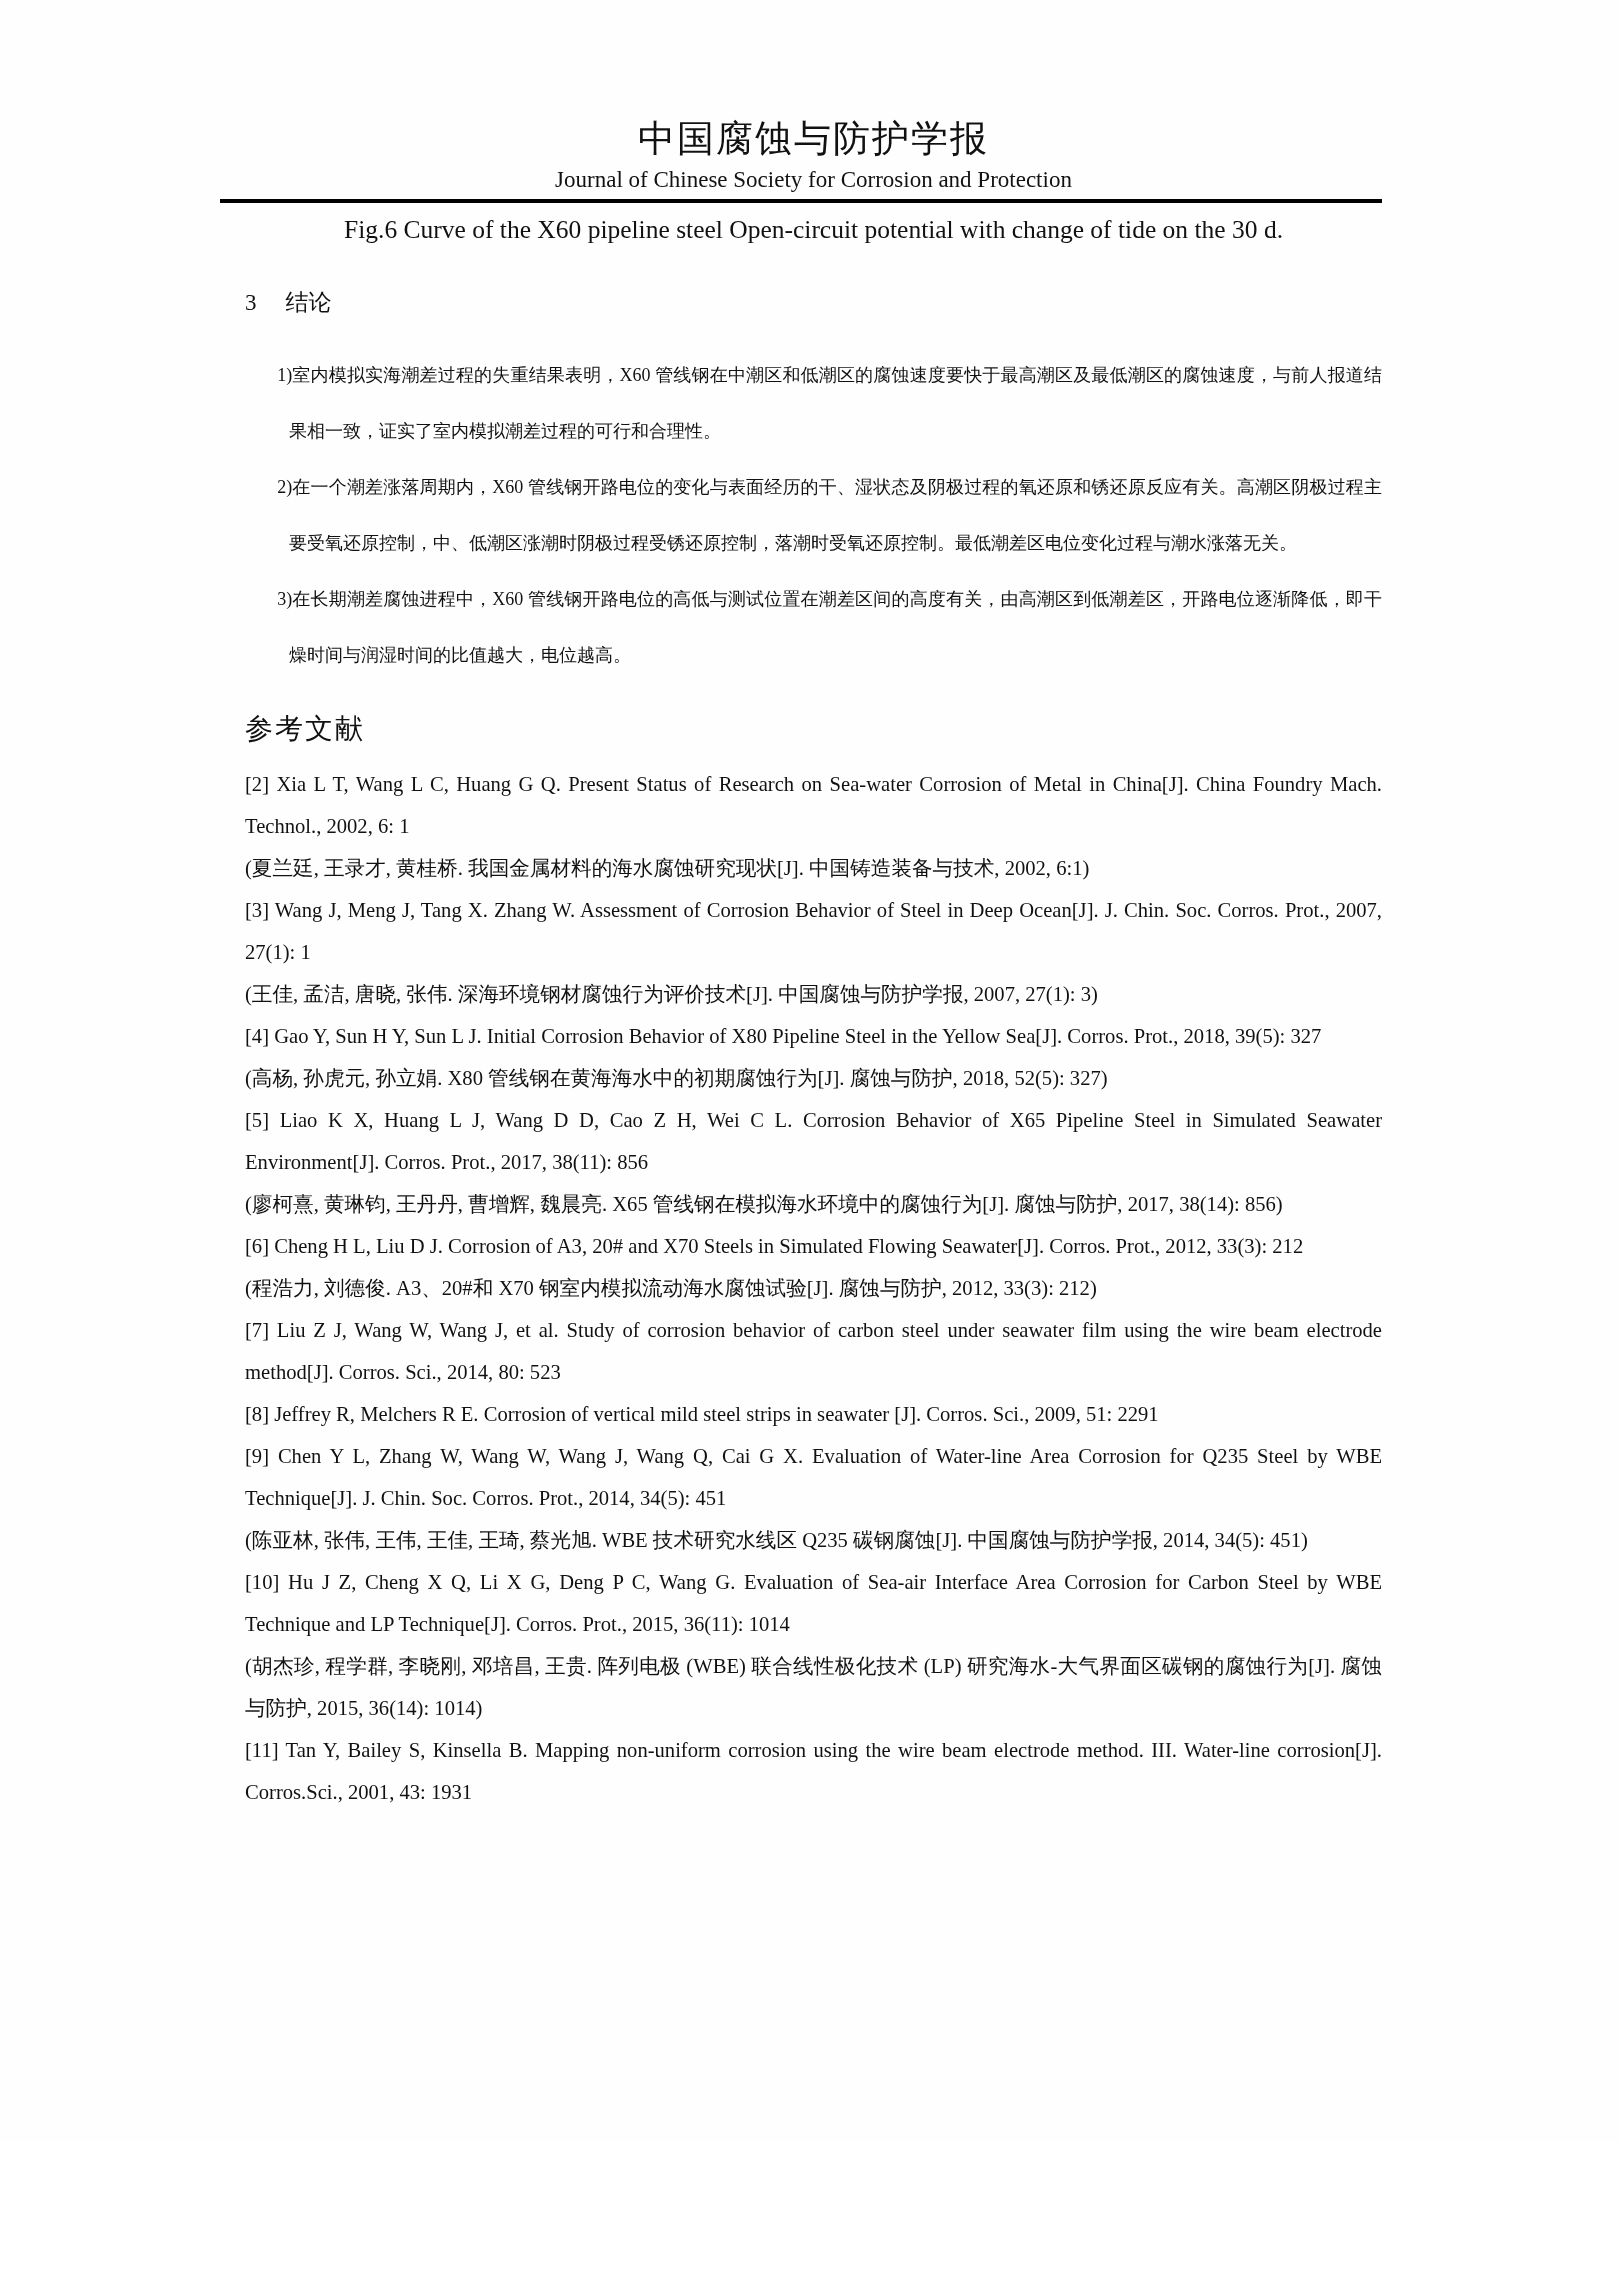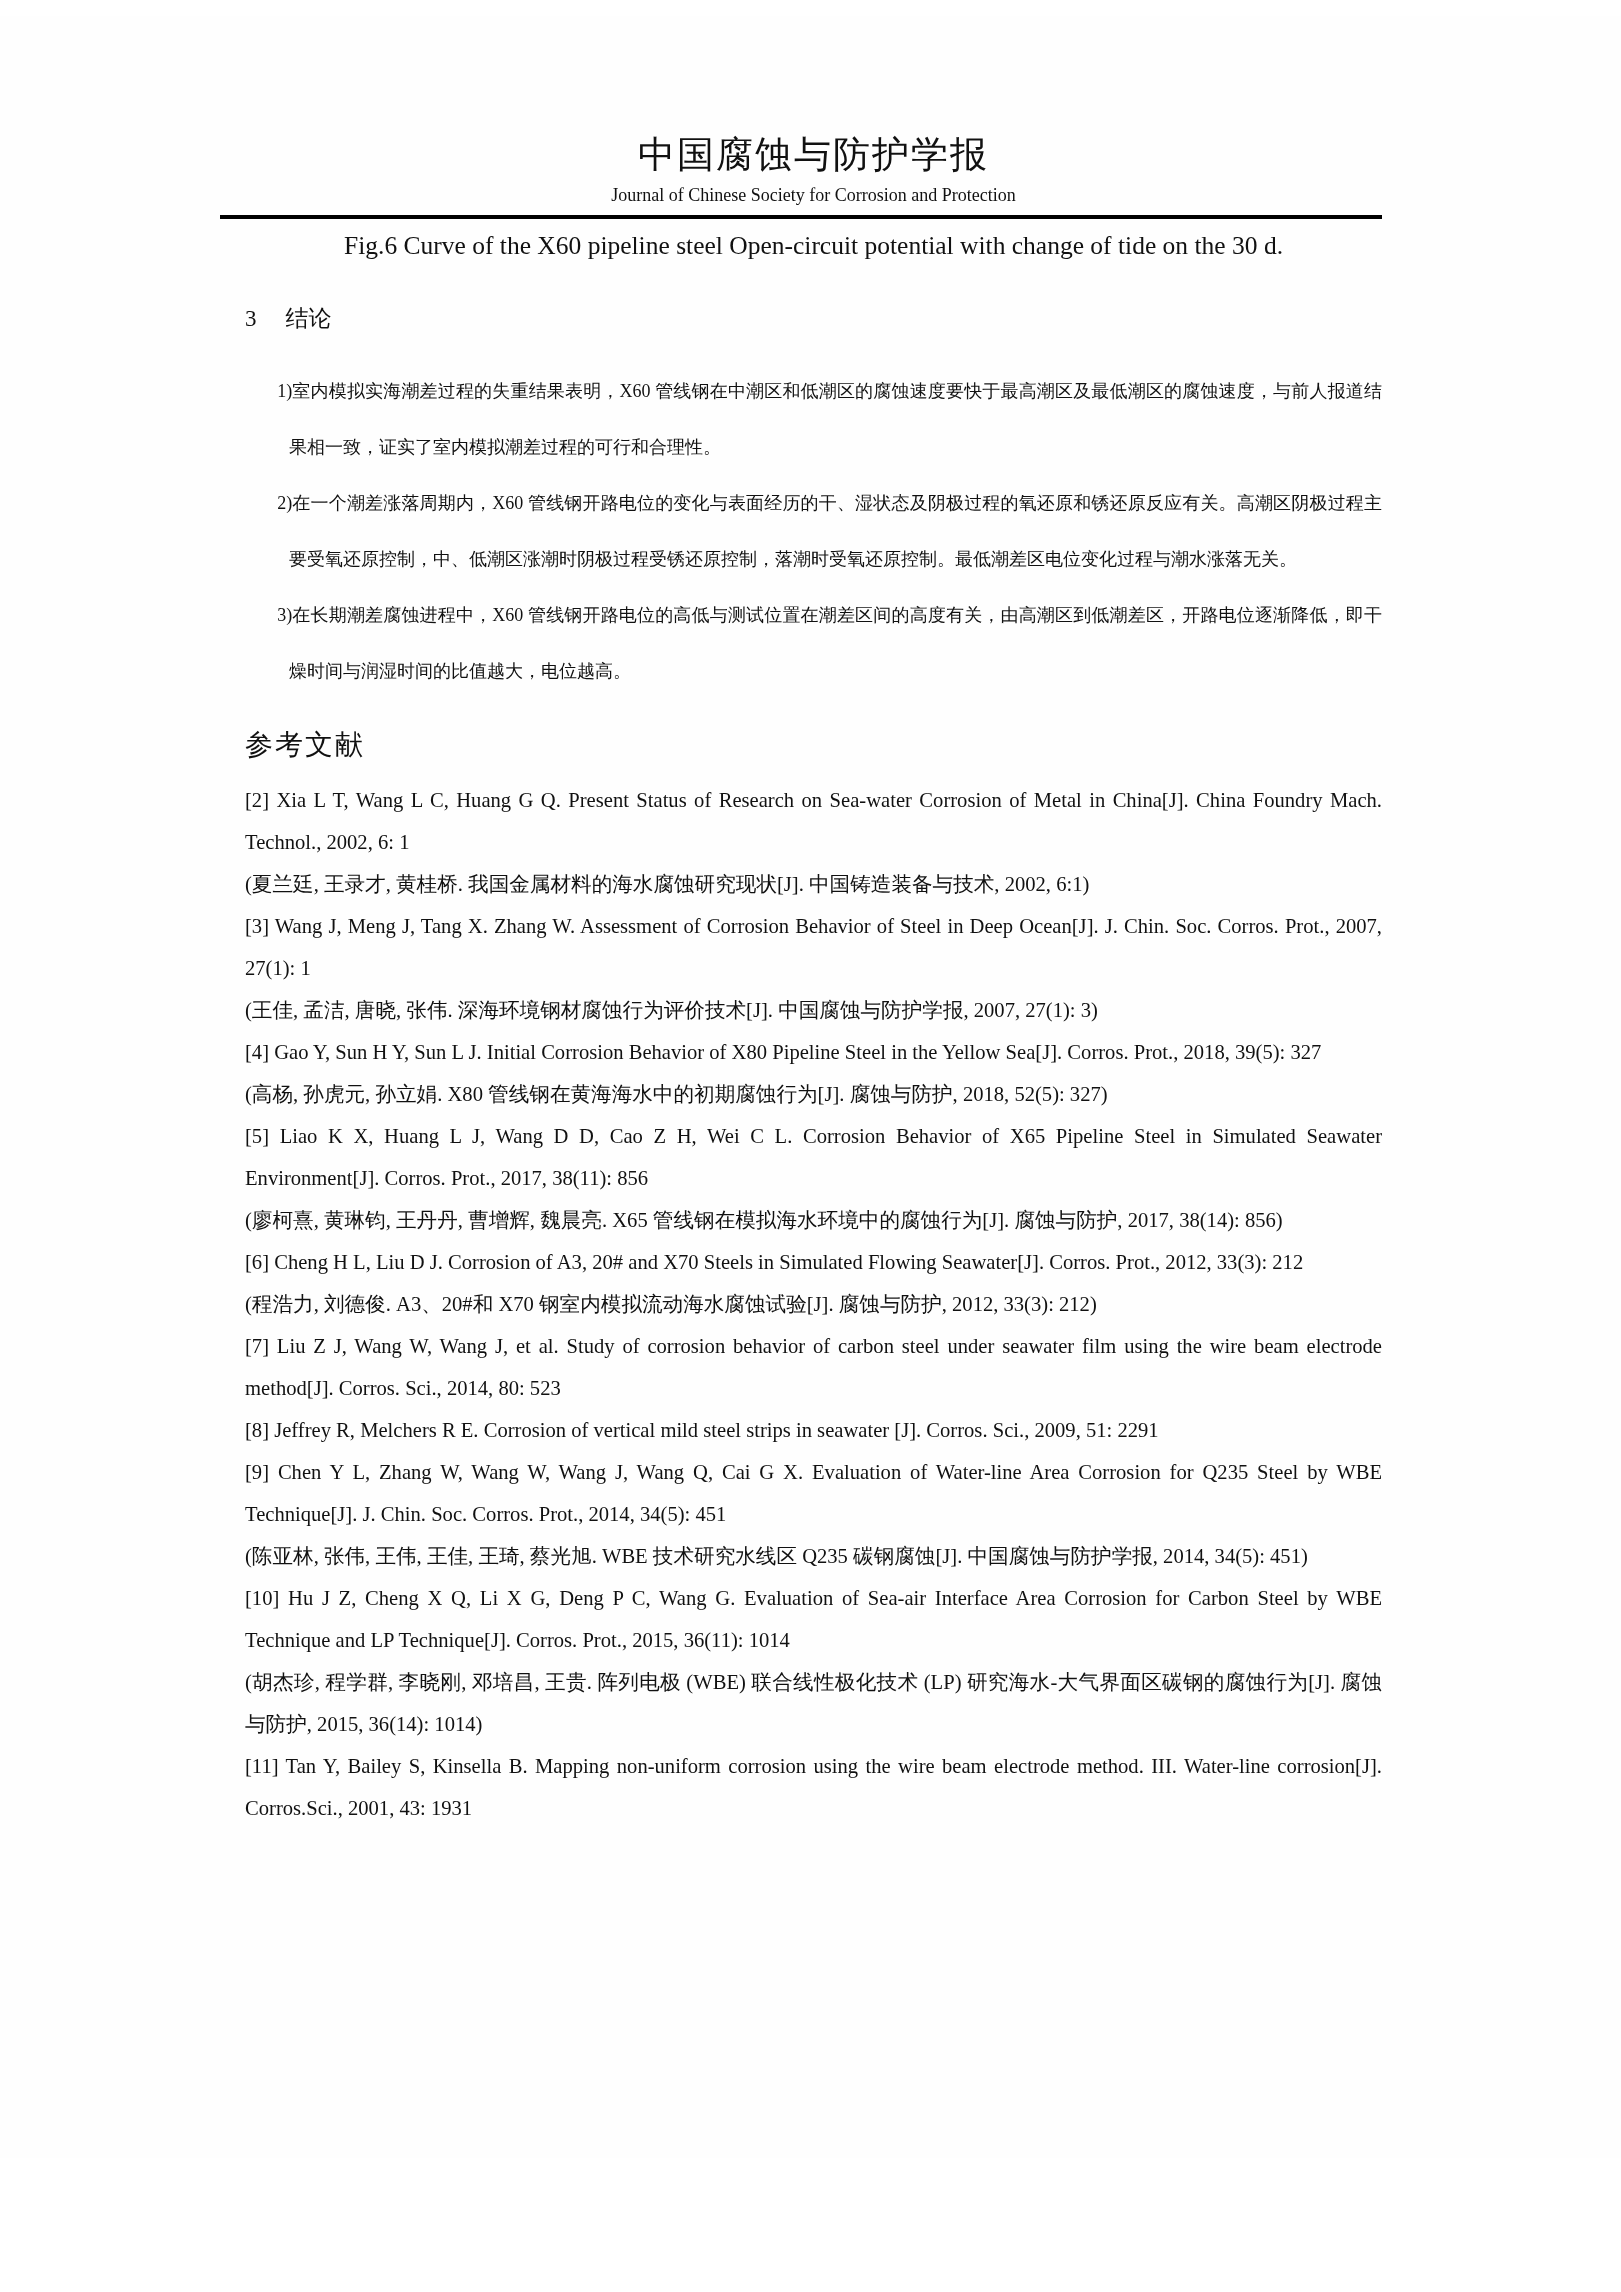--- a/index.html
+++ b/index.html
@@ -1,41 +1,41 @@
 <!DOCTYPE html>
 <html><head>
 <meta charset="utf-8">
 <style>
   * { margin: 0; padding: 0; box-sizing: border-box; }
   html, body { background: #ffffff; }
   .page {
     position: relative;
     width: 1621px;
     height: 2142px;
-    margin: 16px auto;
+    margin: 0 auto;
     background: #fefefe;
     color: #111111;
     font-family: "Liberation Serif", "DejaVu Serif", serif;
     overflow: hidden;
   }
   .content {
     position: absolute;
     left: 245px;
     top: 0;
     width: 1137px;
   }
   .journal-header { padding-top: 116px; text-align: center; }
   .journal-title-cn {
     font-size: 37px;
     line-height: 45px;
     letter-spacing: 2px;
     font-weight: normal;
   }
   .journal-title-en {
-    font-size: 18px;
+    font-size: 23px;
     line-height: 33px;
     margin-top: 2px;
     font-weight: normal;
   }
   .header-rule {
     position: relative;
     left: -25.5px;
     width: 1162px;
     height: 0;
     border-top: 4.9px solid #000000;

